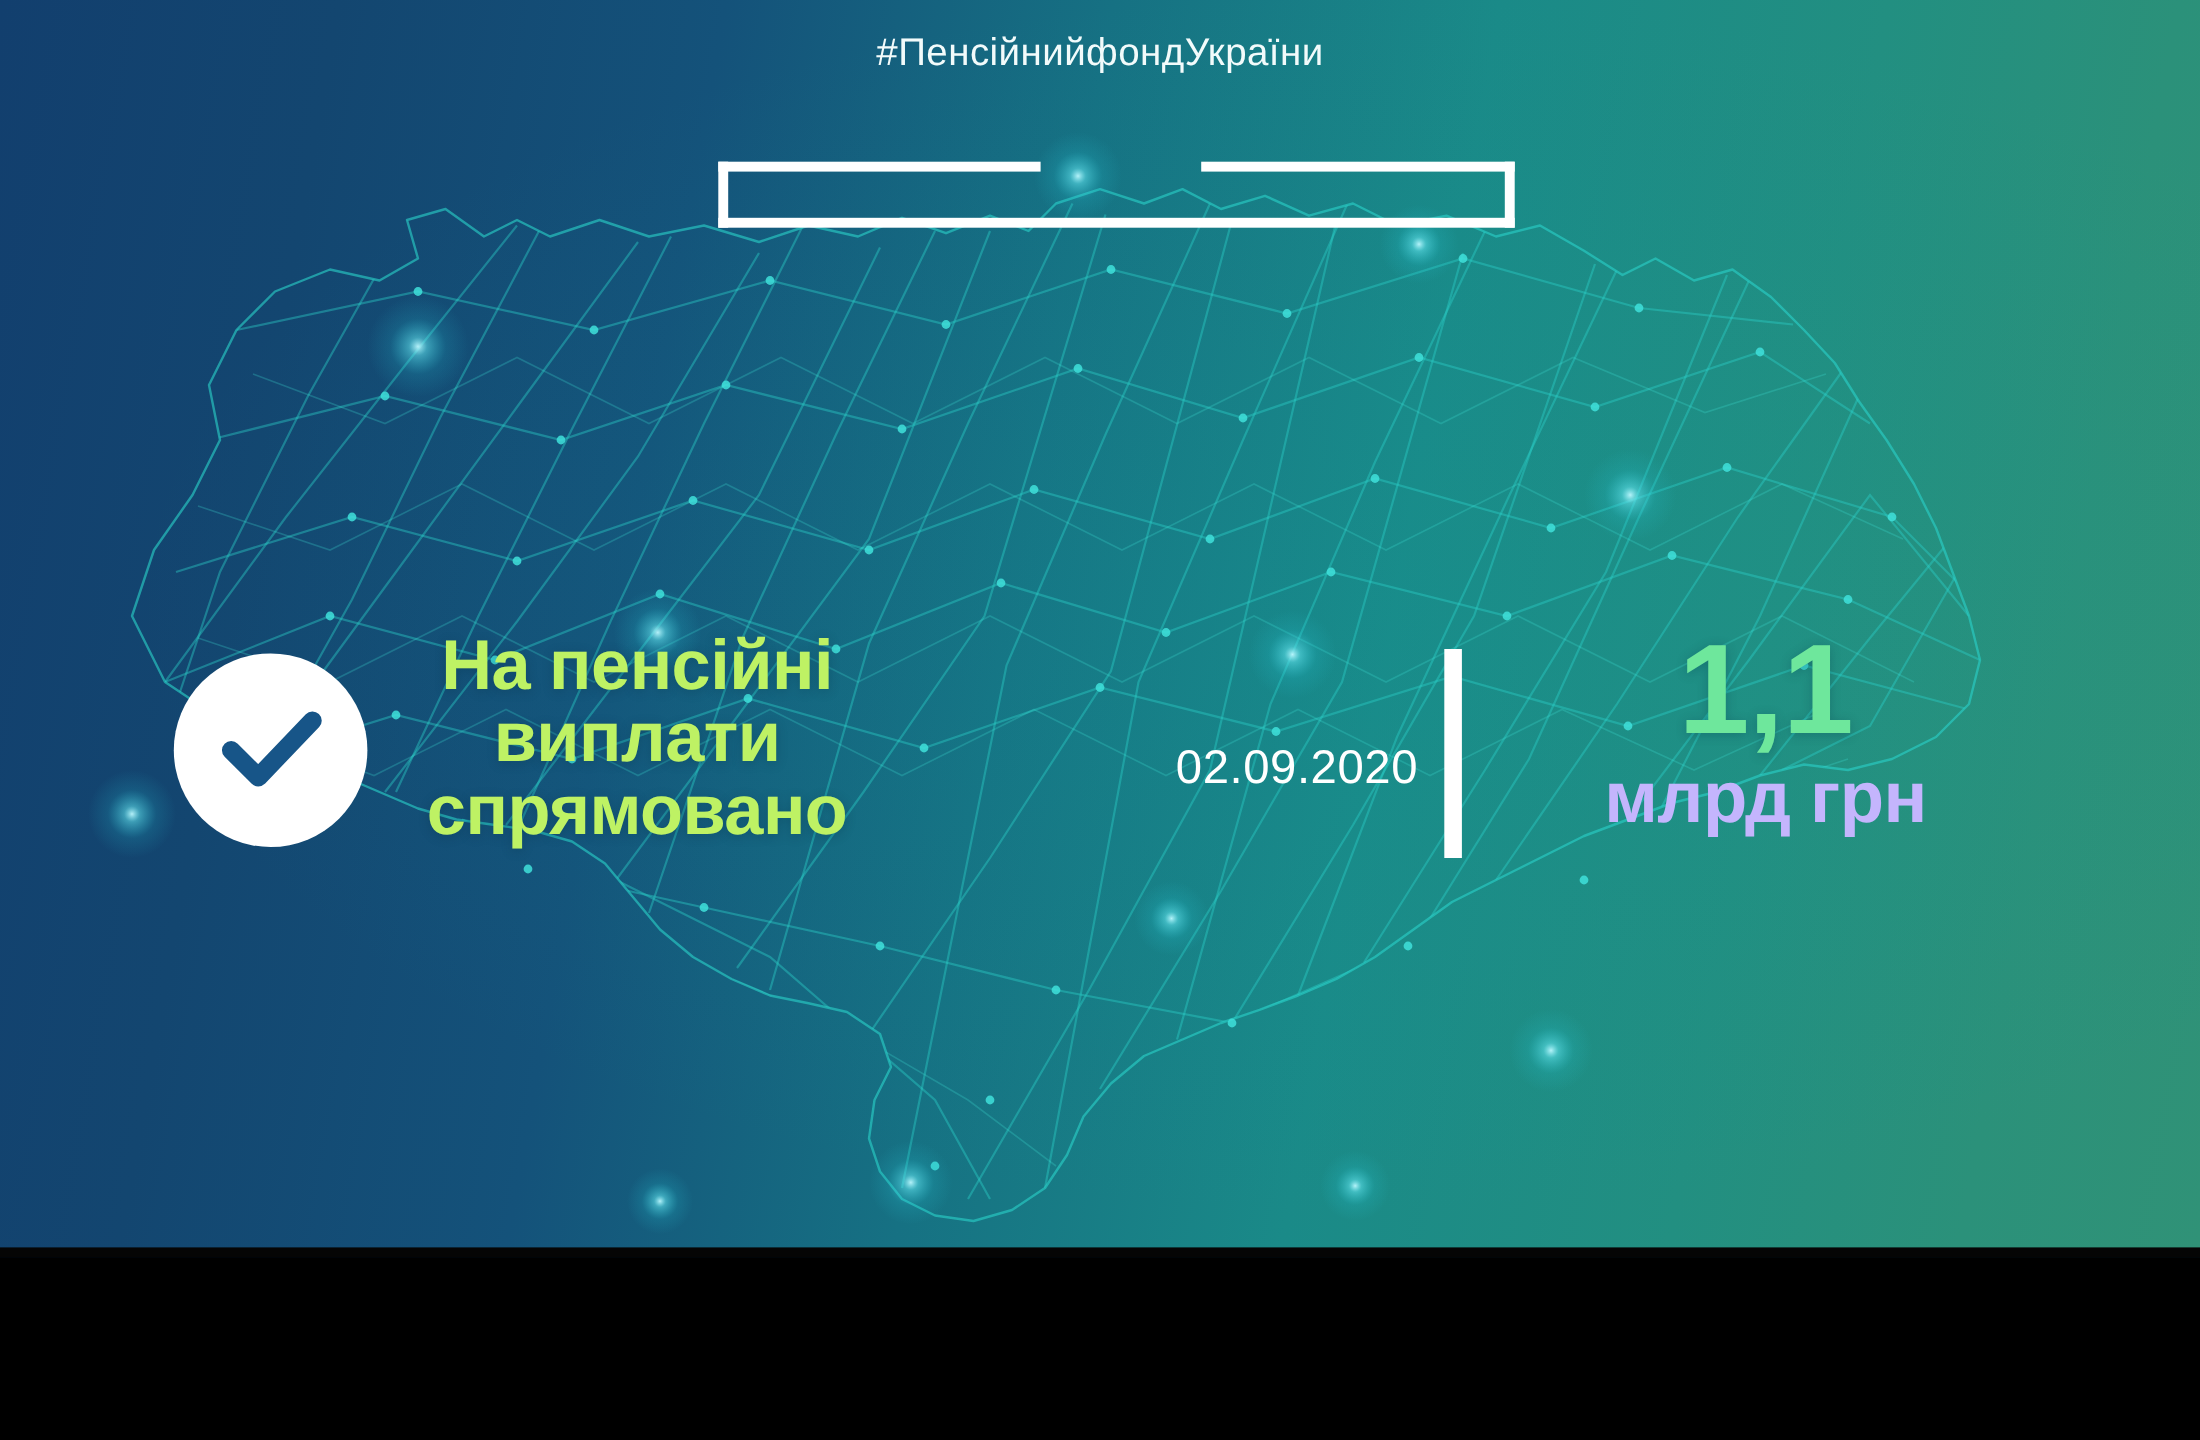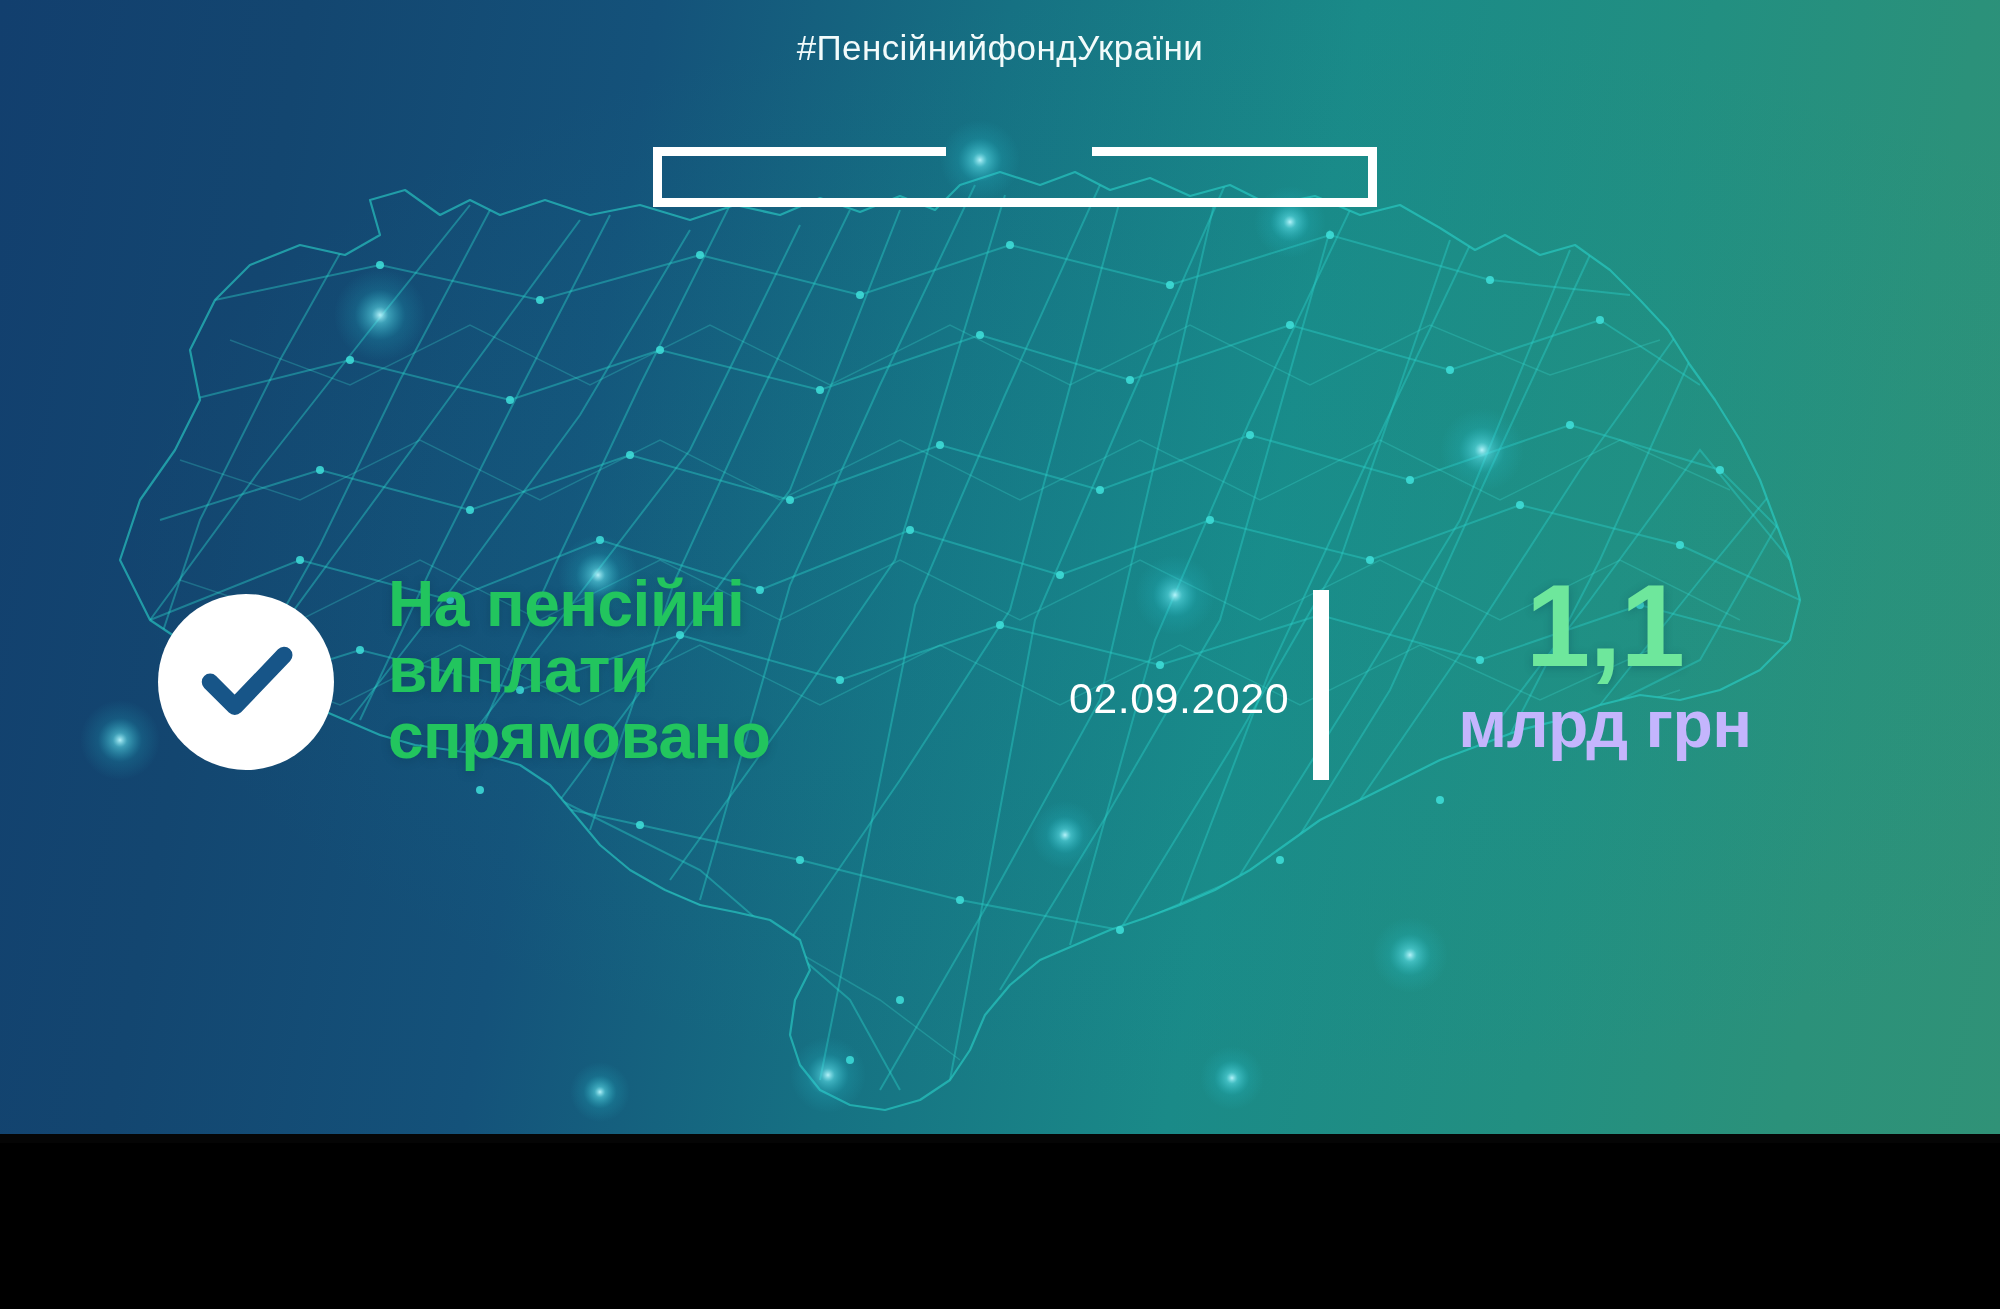--- a/index.html
+++ b/index.html
@@ -110,26 +110,27 @@
     align-items: center;
     justify-content: center;
   }
   .check-badge svg { width: 112px; height: 112px; display: block; }
 
   
   .headline {
     position: absolute;
     left: 388px;
     top: 2px;
-    color: #22c55e;
+    color: #bef264;
     font-size: 64px;
     line-height: 1.03;
     font-weight: 700;
     letter-spacing: -0.5px;
     text-shadow: 0 2px 10px rgba(0,40,60,0.25);
+    text-align: center;
   }
   .headline div { white-space: nowrap; }
 
   
   .date {
     position: absolute;
     left: 1044px;
     top: 92px;
     width: 270px;
     text-align: center;

